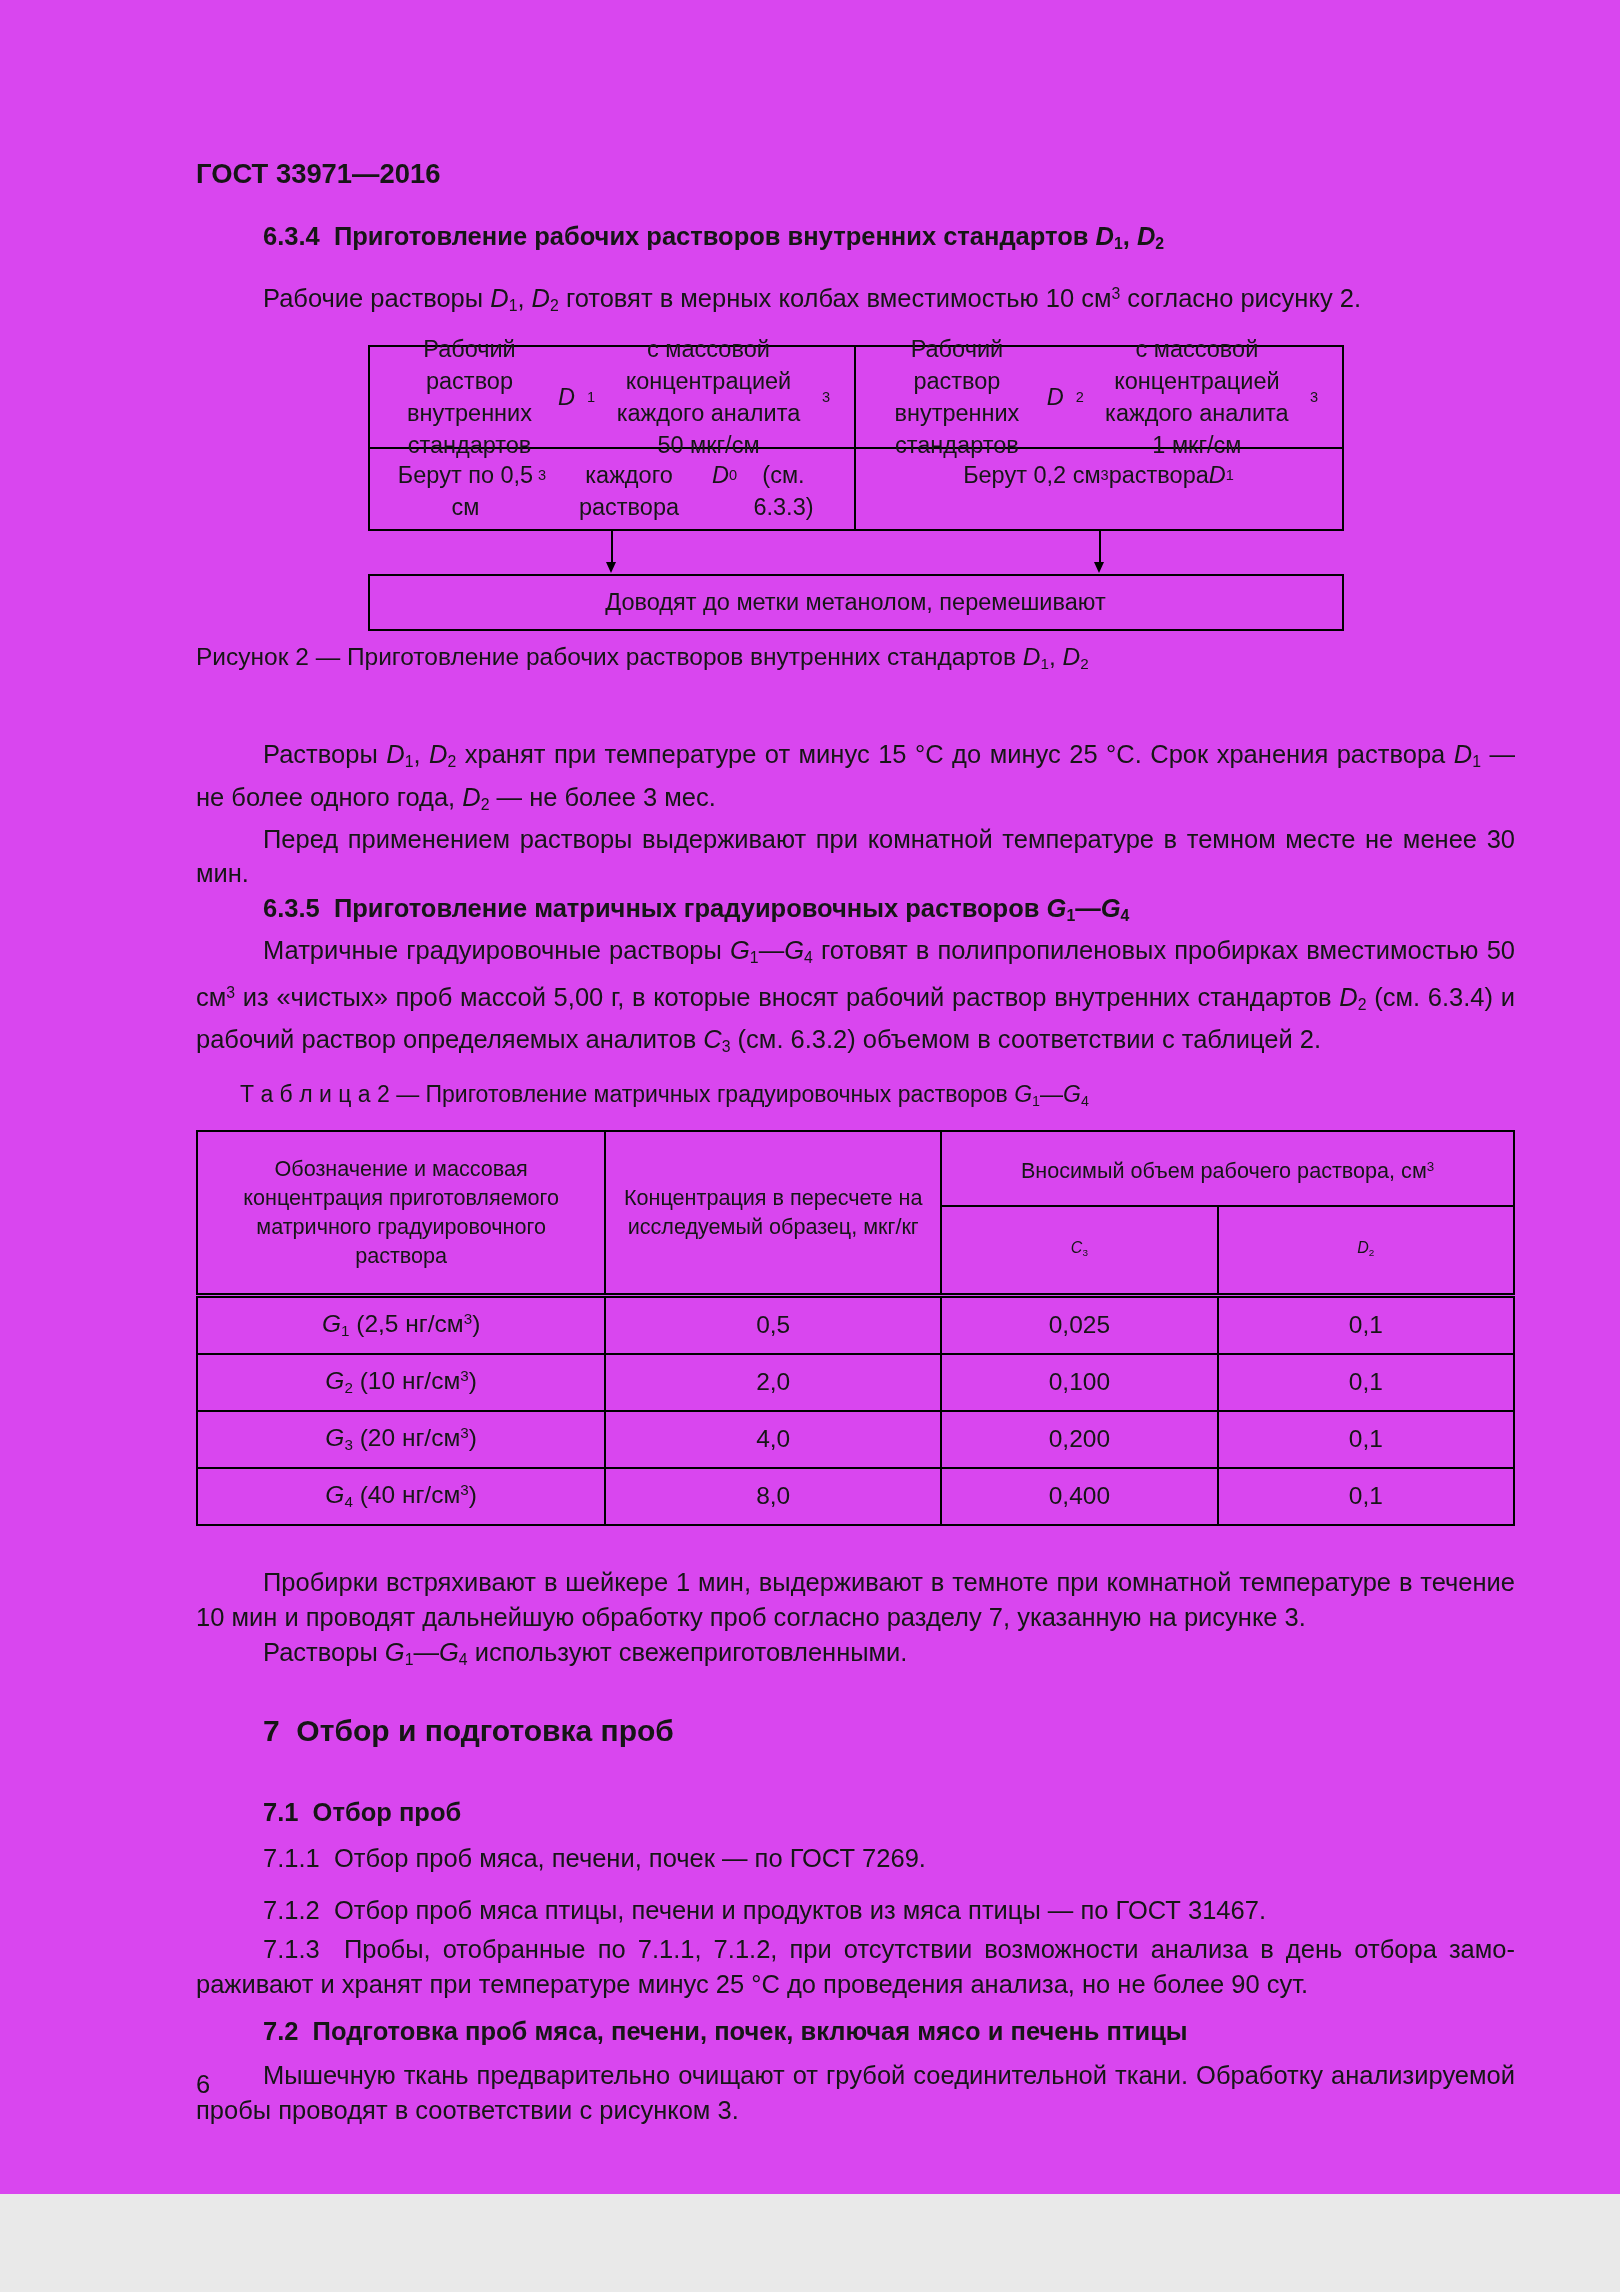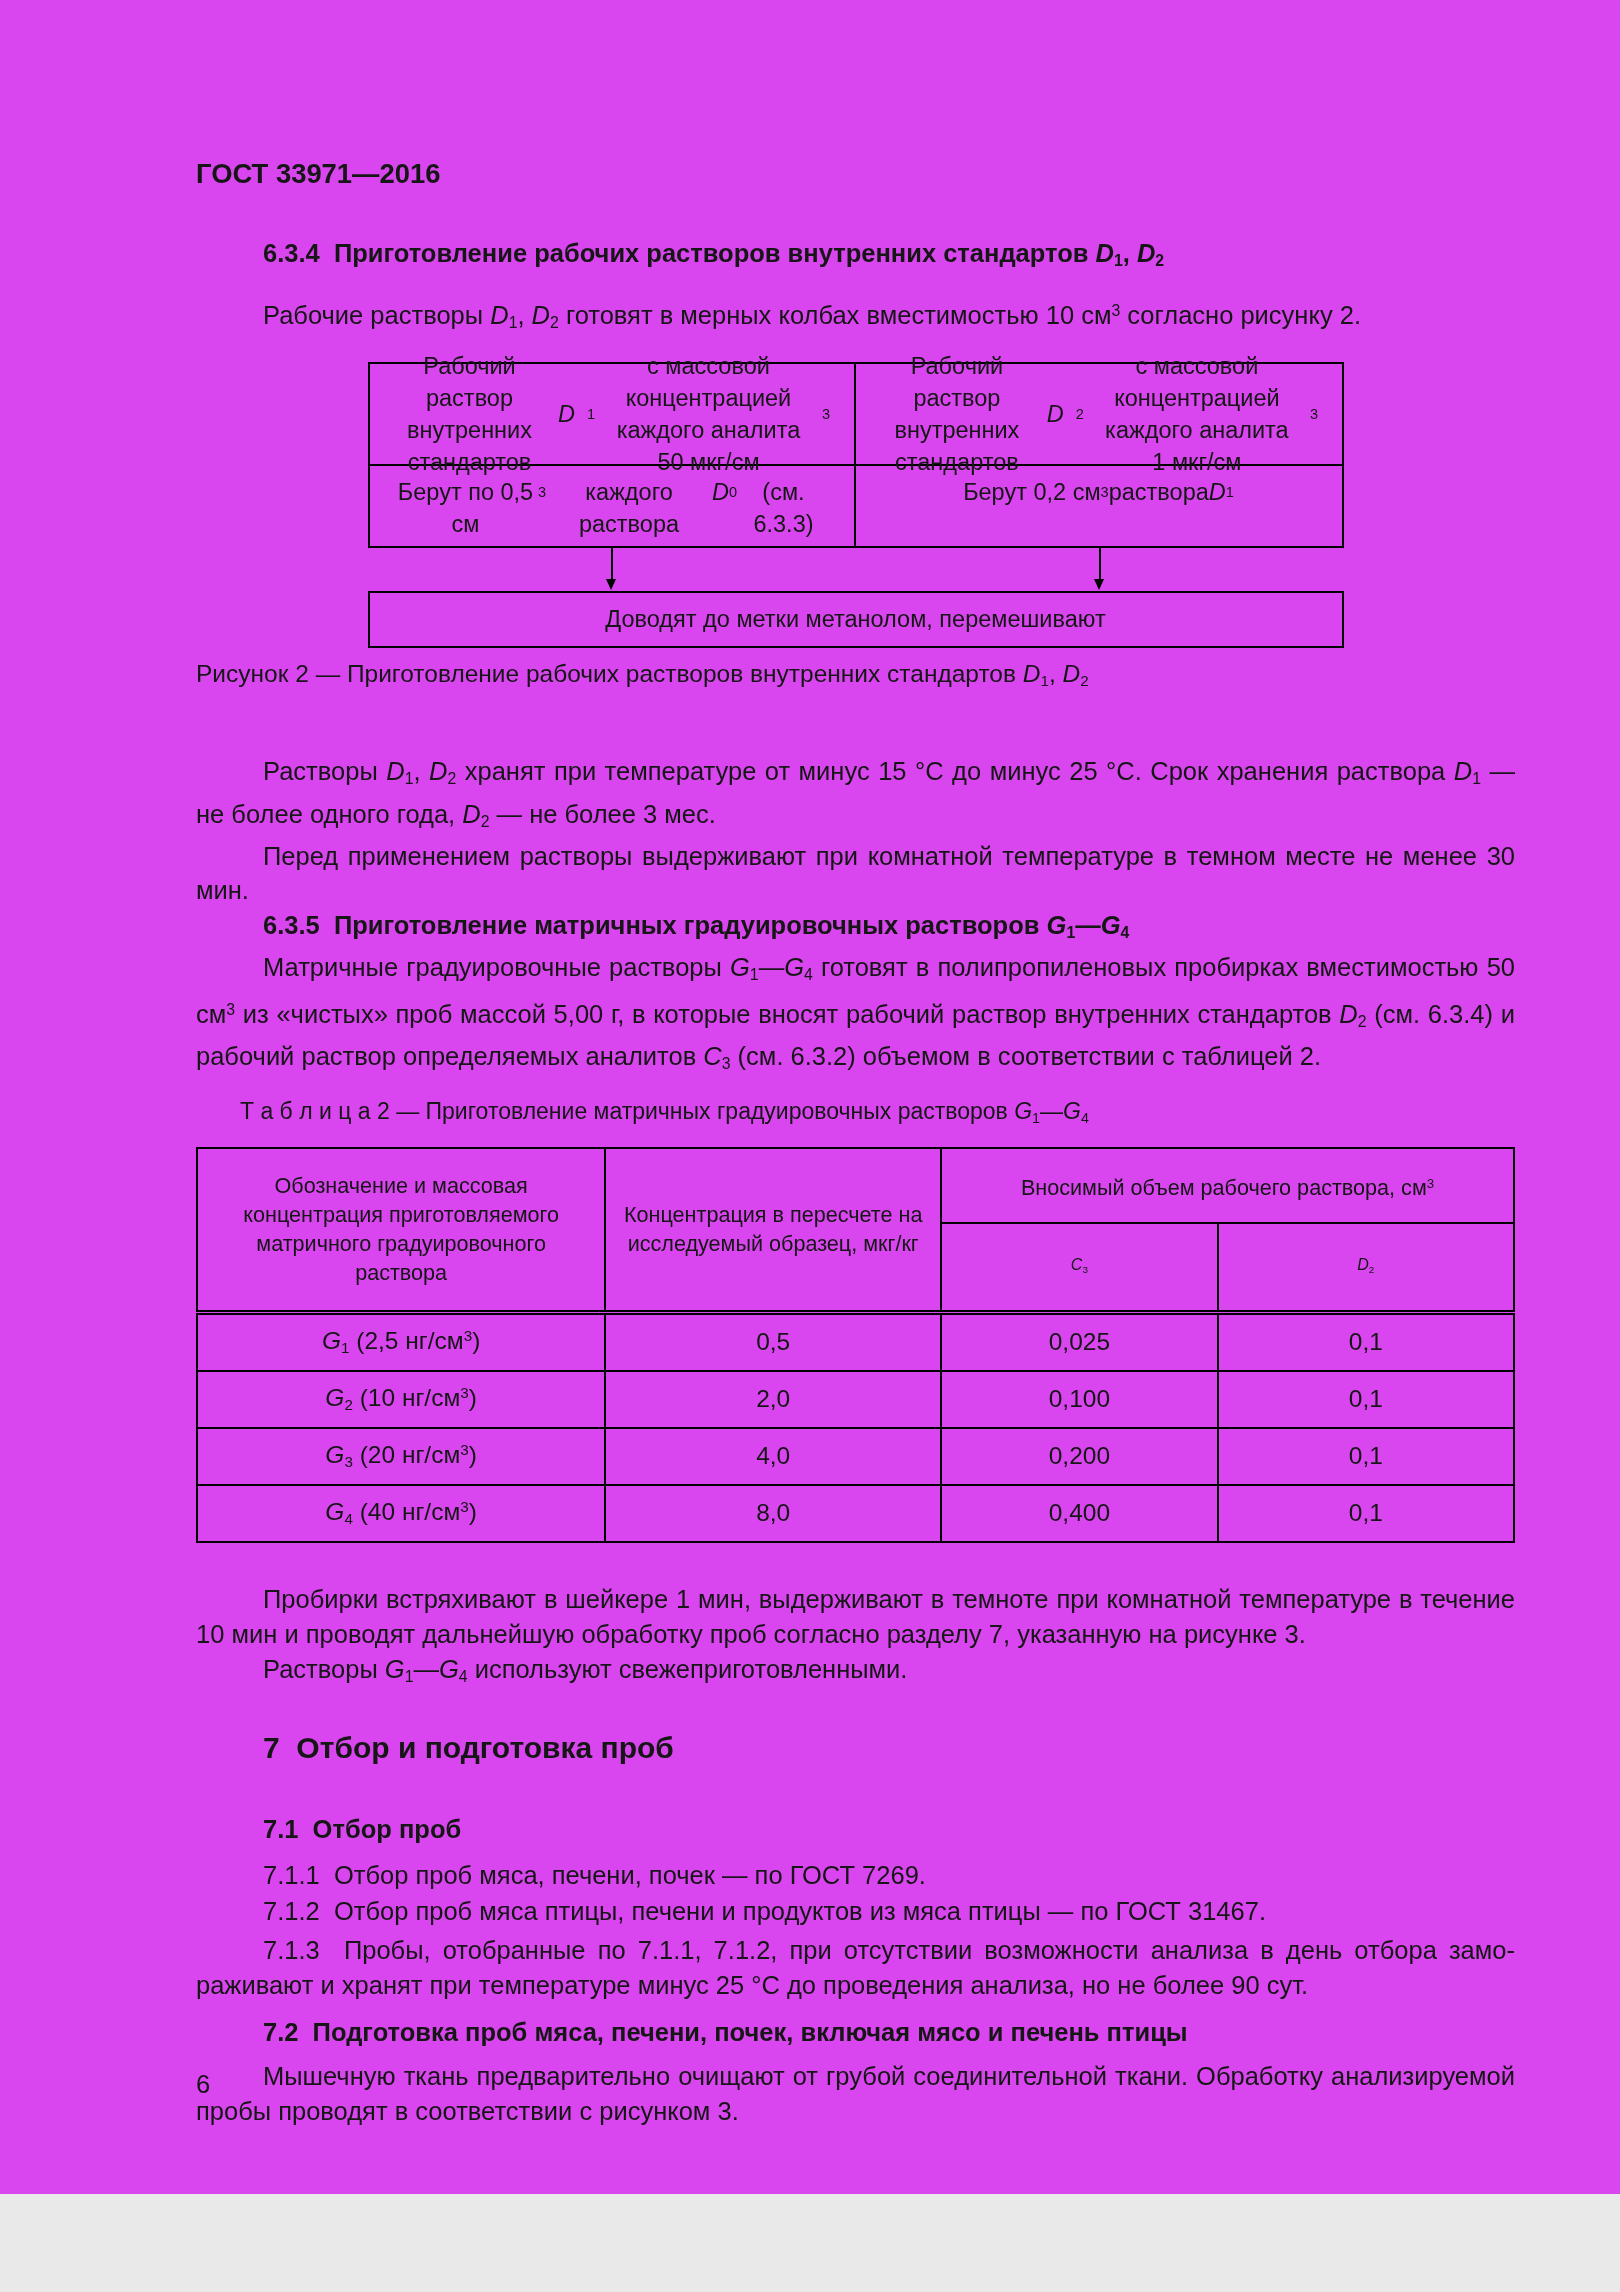--- a/index.html
+++ b/index.html
@@ -84,21 +84,21 @@
   .page-number{position:absolute;left:196px;top:2070px;font-size:25.5px;}
 </style>
 </head>
 <body>
 
 <div class="page">
   <div class="content">
 
     <div class="doc-header">ГОСТ 33971—2016</div>
 
-    <div class="h-sub" style="margin-top:47px"><span class="run-b">6.3.4&nbsp; Приготовление рабочих растворов внутренних стандартов </span><span class="run-bi">D</span><span class="run-bsub">1</span><span class="run-b">, </span><span class="run-bi">D</span><span class="run-bsub">2</span></div>
+    <div class="h-sub" style="margin-top:30px"><span class="run-b">6.3.4&nbsp; Приготовление рабочих растворов внутренних стандартов </span><span class="run-bi">D</span><span class="run-bsub">1</span><span class="run-b">, </span><span class="run-bi">D</span><span class="run-bsub">2</span></div>
 
     <p class="para" style="margin-top:15.7px"><span class="run-t">Рабочие растворы </span><span class="run-i">D</span><span class="run-sub">1</span><span class="run-t">, </span><span class="run-i">D</span><span class="run-sub">2</span><span class="run-t"> готовят в мерных колбах вместимостью 10 см</span><span class="run-sup">3</span><span class="run-t"> согласно рисунку 2.</span></p>
 
     <div class="figure">
       <div class="fig-grid">
         <div class="fig-cell r1 c1">
             <span class="run-t">Рабочий раствор внутренних стандартов </span>
             <span class="run-i">D</span>
             <span class="run-sub">1</span>
             <span class="run-t"> с массовой концентрацией каждого аналита 50 мкг/см</span>
@@ -194,21 +194,21 @@
     </table>
 
     <p class="para" style="margin-top:39px"><span class="run-t">Пробирки встряхивают в шейкере 1 мин, выдерживают в темноте при комнатной температуре в течение 10 мин и проводят дальнейшую обработку проб согласно разделу 7, указанную на рисунке 3.</span></p>
     <p class="para" style="margin-top:0"><span class="run-t">Растворы </span><span class="run-i">G</span><span class="run-sub">1</span><span class="run-t">—</span><span class="run-i">G</span><span class="run-sub">4</span><span class="run-t"> используют свежеприготовленными.</span></p>
 
     <div class="h-main" style="margin-top:35px">7&nbsp; Отбор и подготовка проб</div>
 
     <div class="h-sub" style="margin-top:47px">7.1&nbsp; Отбор проб</div>
 
     <p class="para" style="margin-top:11.8px">7.1.1&nbsp; Отбор проб мяса, печени, почек — по ГОСТ 7269.</p>
-    <p class="para" style="margin-top:1px">7.1.2&nbsp; Отбор проб мяса птицы, печени и продуктов из мяса птицы — по ГОСТ 31467.</p>
+    <p class="para" style="margin-top:17px">7.1.2&nbsp; Отбор проб мяса птицы, печени и продуктов из мяса птицы — по ГОСТ 31467.</p>
     <p class="para" style="margin-top:3.9px">7.1.3&nbsp; Пробы, отобранные по 7.1.1, 7.1.2, при отсутствии возможности анализа в день отбора замо­раживают и хранят при температуре минус 25 °С до проведения анализа, но не более 90 сут.</p>
 
     <div class="h-sub" style="margin-top:13.7px">7.2&nbsp; Подготовка проб мяса, печени, почек, включая мясо и печень птицы</div>
 
     <p class="para" style="margin-top:9.8px">Мышечную ткань предварительно очищают от грубой соединительной ткани. Обработку анализи­руемой пробы проводят в соответствии с рисунком 3.</p>
 
   </div>
 
   <div class="page-number">6</div>
 </div>

